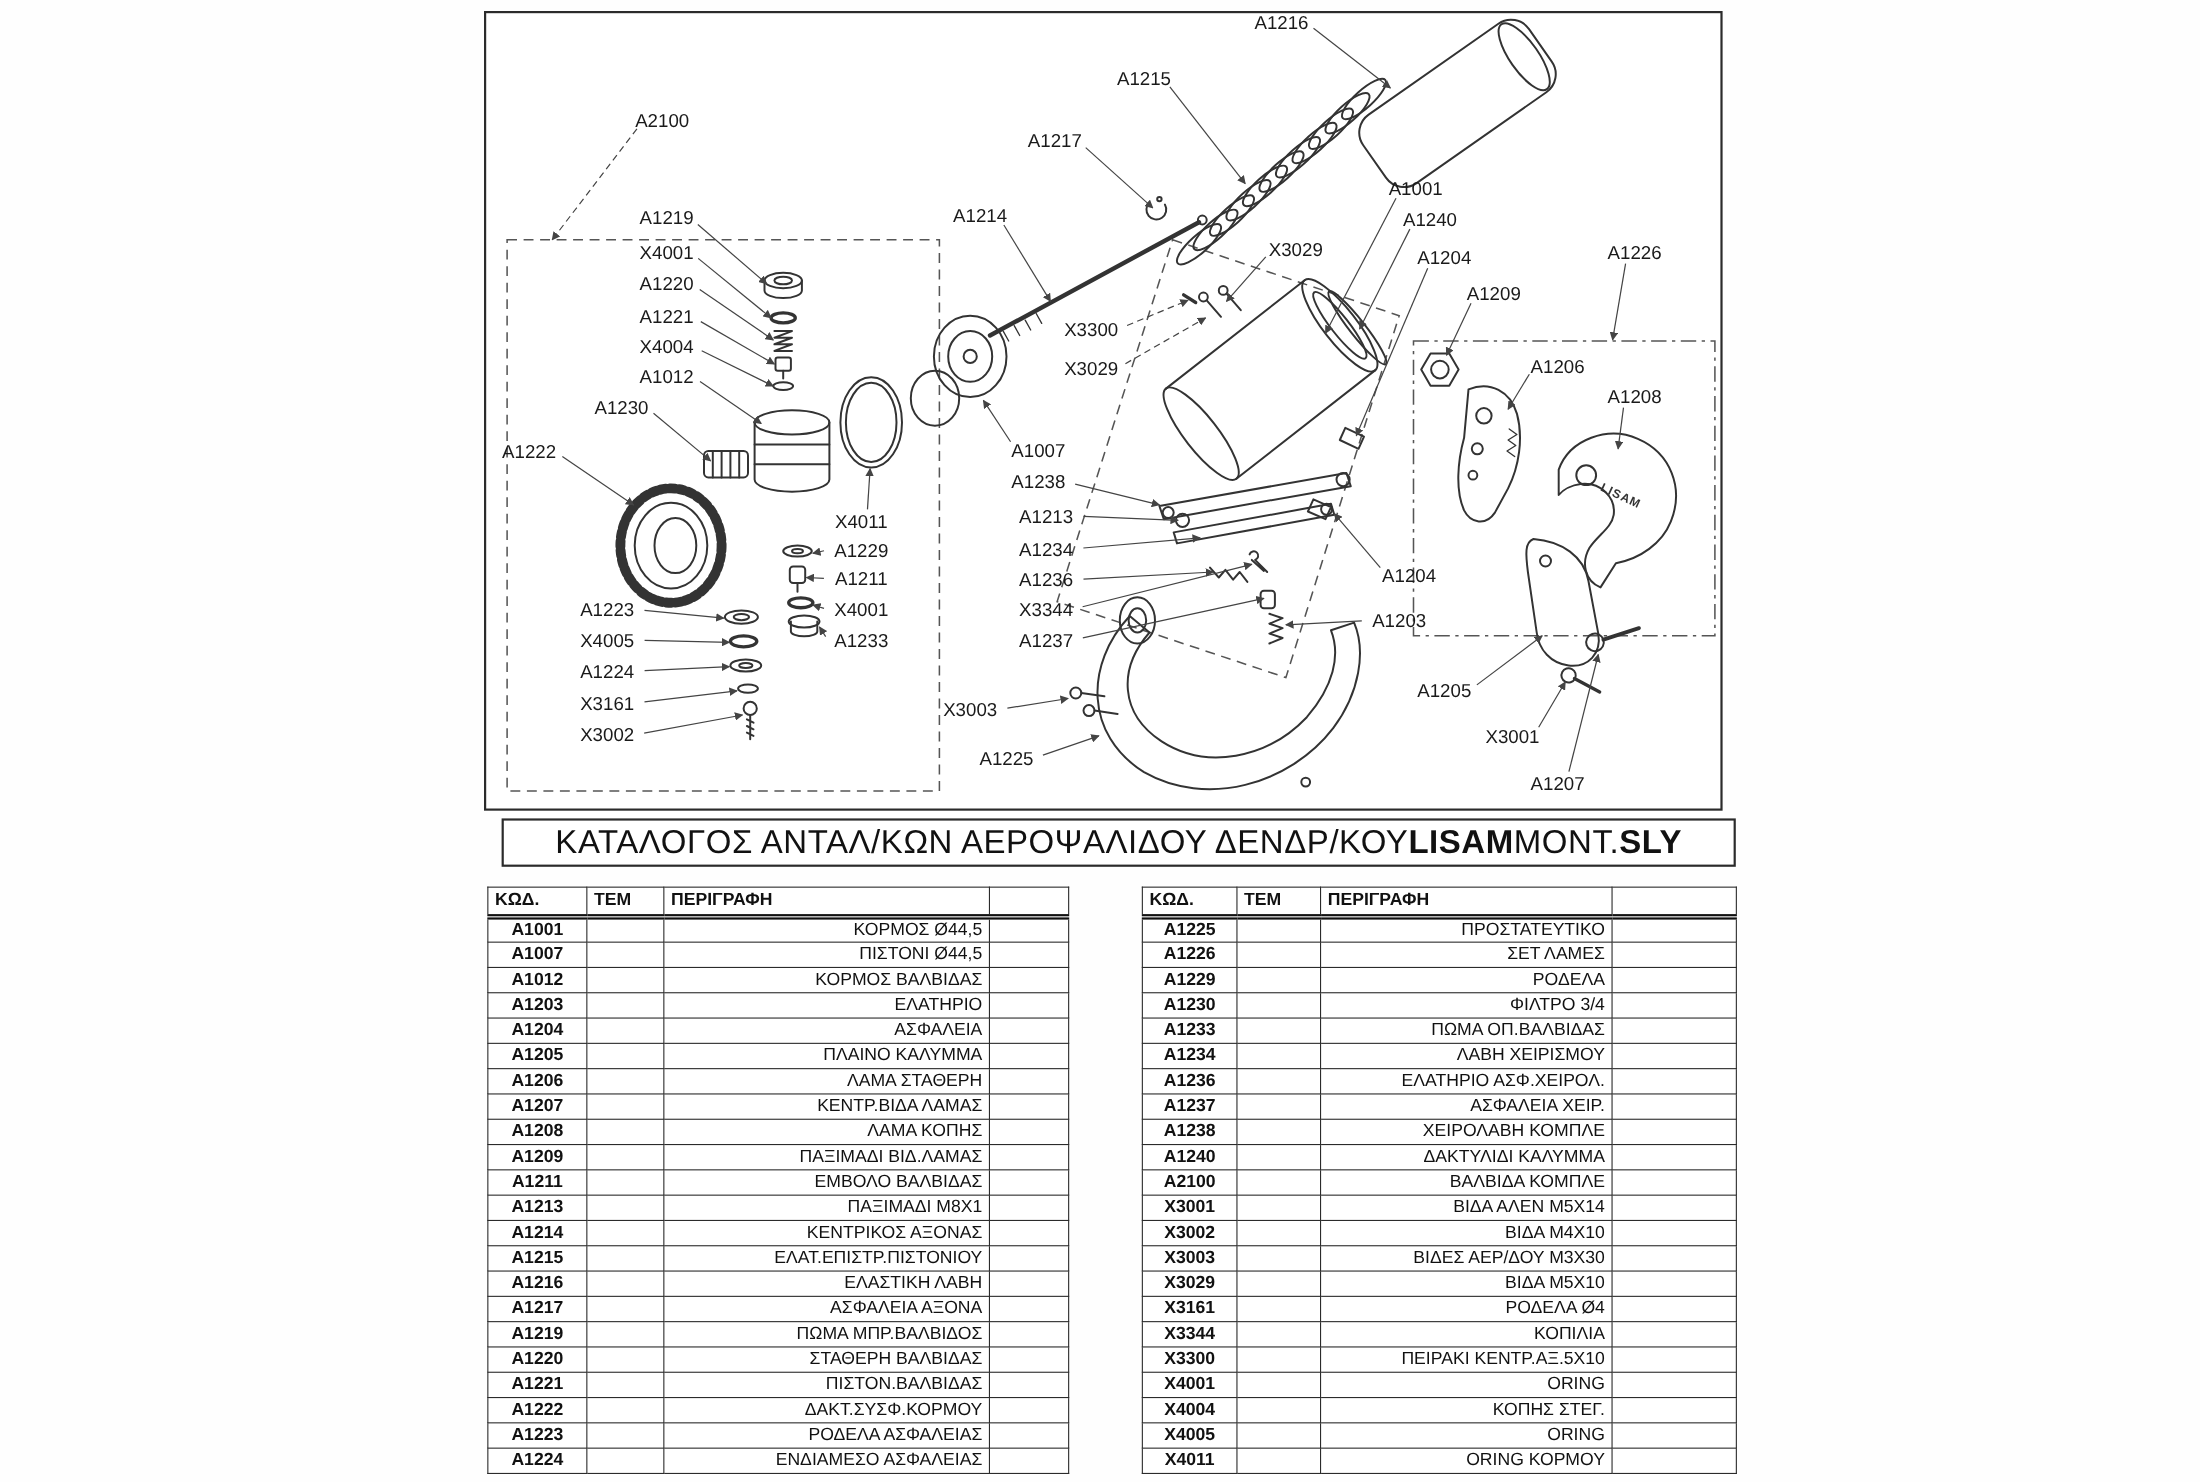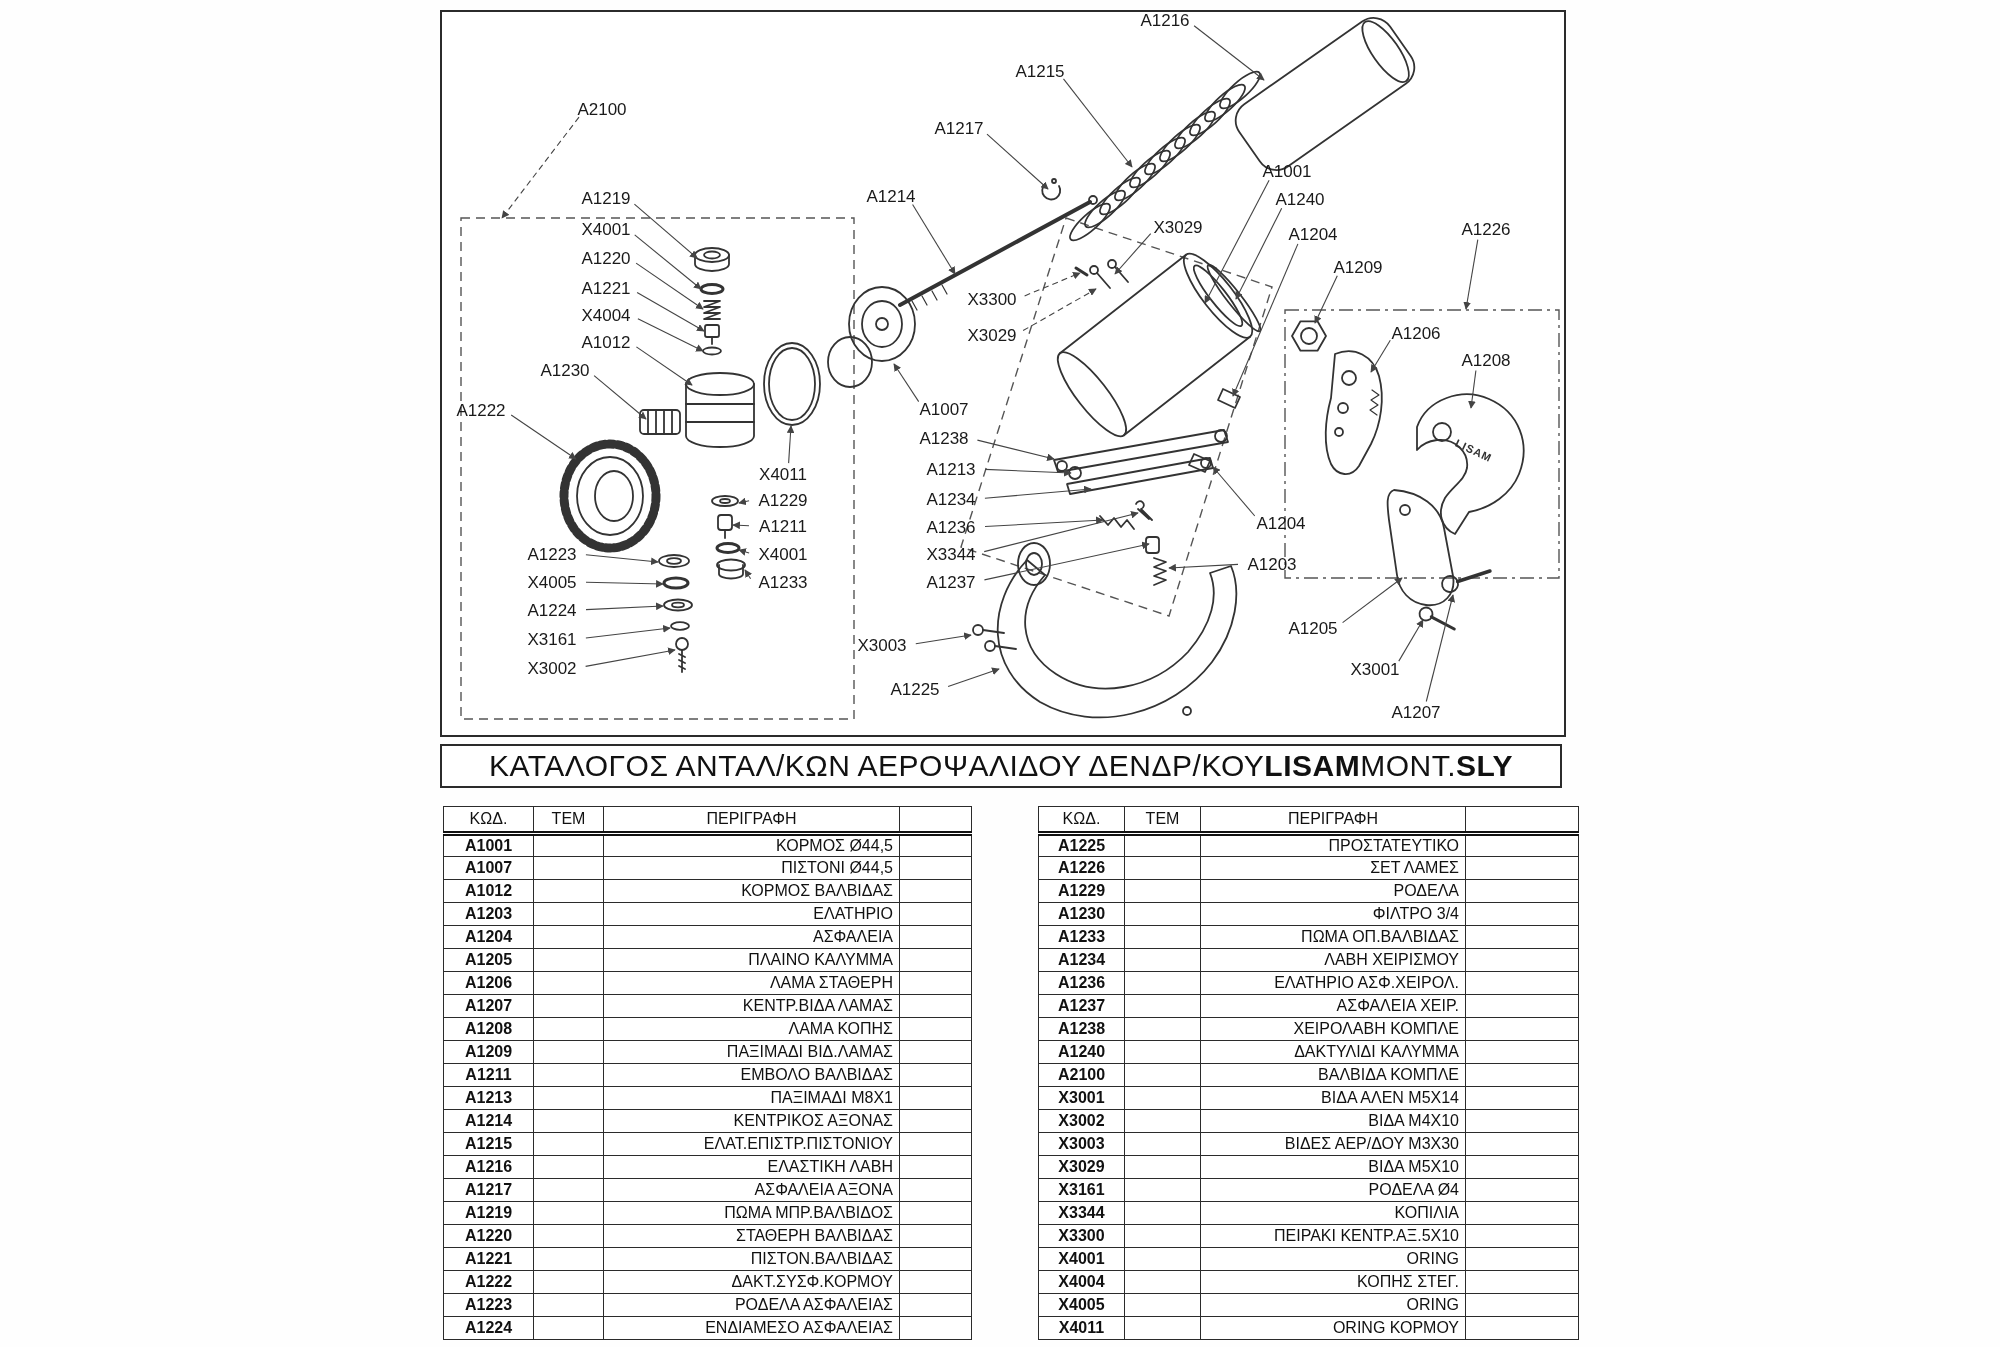--- a/index.html
+++ b/index.html
@@ -1,28 +1,28 @@
 <!DOCTYPE html>
 <html><head>
 <meta charset="utf-8">
 <style>
   html,body{margin:0;padding:0;background:#ffffff;}
   #page{position:relative;width:2000px;height:1347px;background:#fefefe;font-family:"Liberation Sans",sans-serif;color:#111;overflow:hidden;}
 
   .diagram-box{position:absolute;left:440px;top:10px;width:1122px;height:723px;border:2px solid #2b2b2b;background:#fff;box-sizing:content-box;}
   .diagram-box svg{width:100%;height:100%;display:block;}
 
-  .title-bar{position:absolute;left:440px;top:744px;width:1122px;height:44px;border:2px solid #2b2b2b;background:#fff;display:flex;align-items:center;justify-content:center;font-size:30px;letter-spacing:.5px;white-space:nowrap;box-sizing:border-box;}
+  .title-bar{position:absolute;left:456px;top:744px;width:1122px;height:44px;border:2px solid #2b2b2b;background:#fff;display:flex;align-items:center;justify-content:center;font-size:30px;letter-spacing:.5px;white-space:nowrap;box-sizing:border-box;}
   .title-bar .b{font-weight:bold;}
 
   table.parts{position:absolute;border-collapse:collapse;background:#fff;font-size:16px;table-layout:fixed;}
   #table-left{left:443px;top:806px;width:528px;}
   #table-right{left:1038px;top:806px;width:540px;}
   table.parts th, table.parts td{border:1px solid #2b2b2b;padding:0 6px;height:23px;box-sizing:border-box;overflow:hidden;white-space:nowrap;line-height:1.1;}
-  table.parts th{height:27px;font-weight:normal;text-align:center;border-bottom:5px double #111;font-size:16px;}
+  table.parts th{height:27px;font-weight:bold;text-align:left;border-bottom:5px double #111;font-size:16px;}
   td.c-code{font-weight:bold;text-align:center;}
   td.c-qty{text-align:center;}
   td.c-desc{text-align:right;}
 
   
   .p{stroke:#333;fill:none;stroke-width:1.8;stroke-linecap:round;stroke-linejoin:round;}
   .dash{stroke:#555;fill:none;stroke-width:1.4;stroke-dasharray:9 6;}
   .dashdot{stroke:#555;fill:none;stroke-width:1.4;stroke-dasharray:14 5 3 5;}
   .leader{stroke:#444;stroke-width:1.1;fill:none;}
   .leader.dashed{stroke-dasharray:6 4;}

